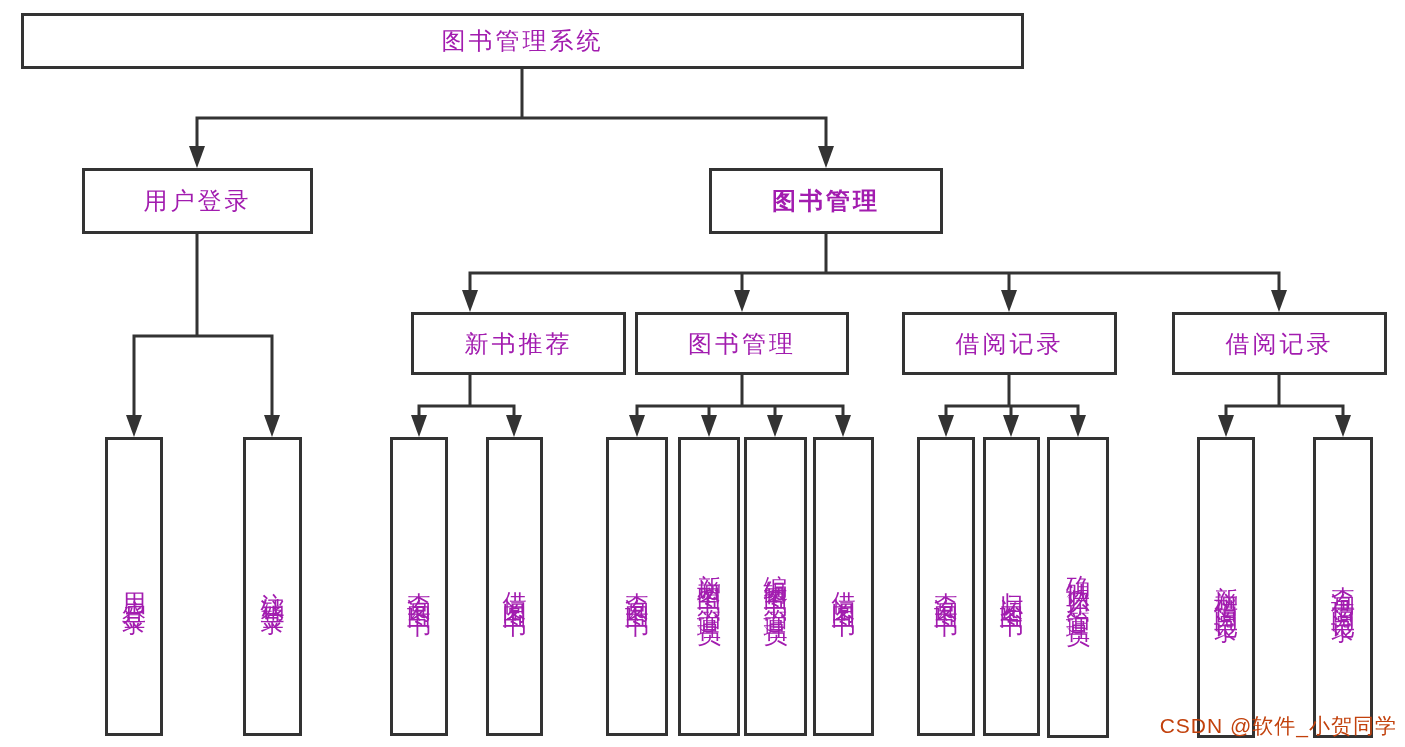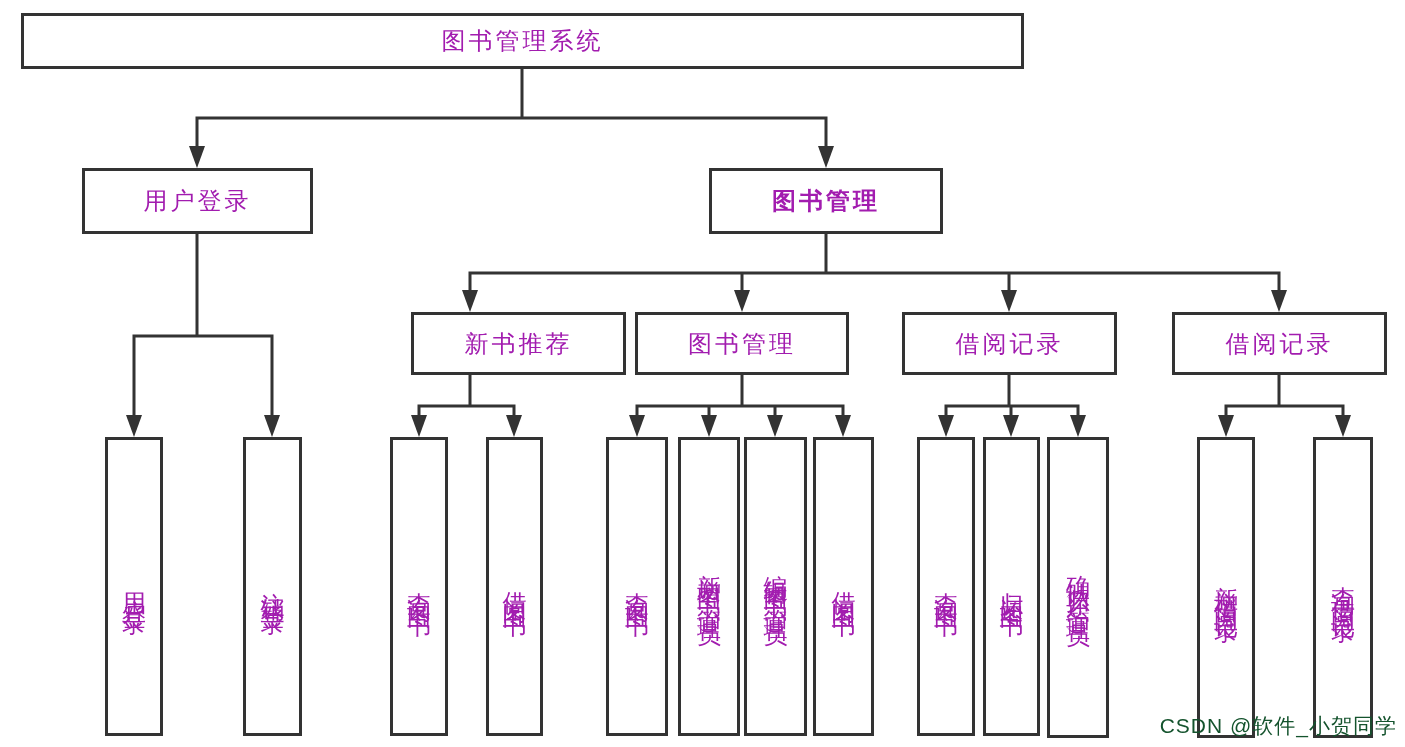--- a/index.html
+++ b/index.html
@@ -38,21 +38,21 @@
     font-size: 24px;
     letter-spacing: 7px;
     line-height: 1;
     white-space: nowrap;
   }
   .watermark {
     position: absolute;
     right: 8px;
     top: 712px;
     font-size: 21px;
-    color: #14532d;
+    color: #c2410c;
     letter-spacing: 1px;
     white-space: nowrap;
     z-index: 5;
   }
 </style>
 </head>
 <body>
 
 <div class="stage">
 

